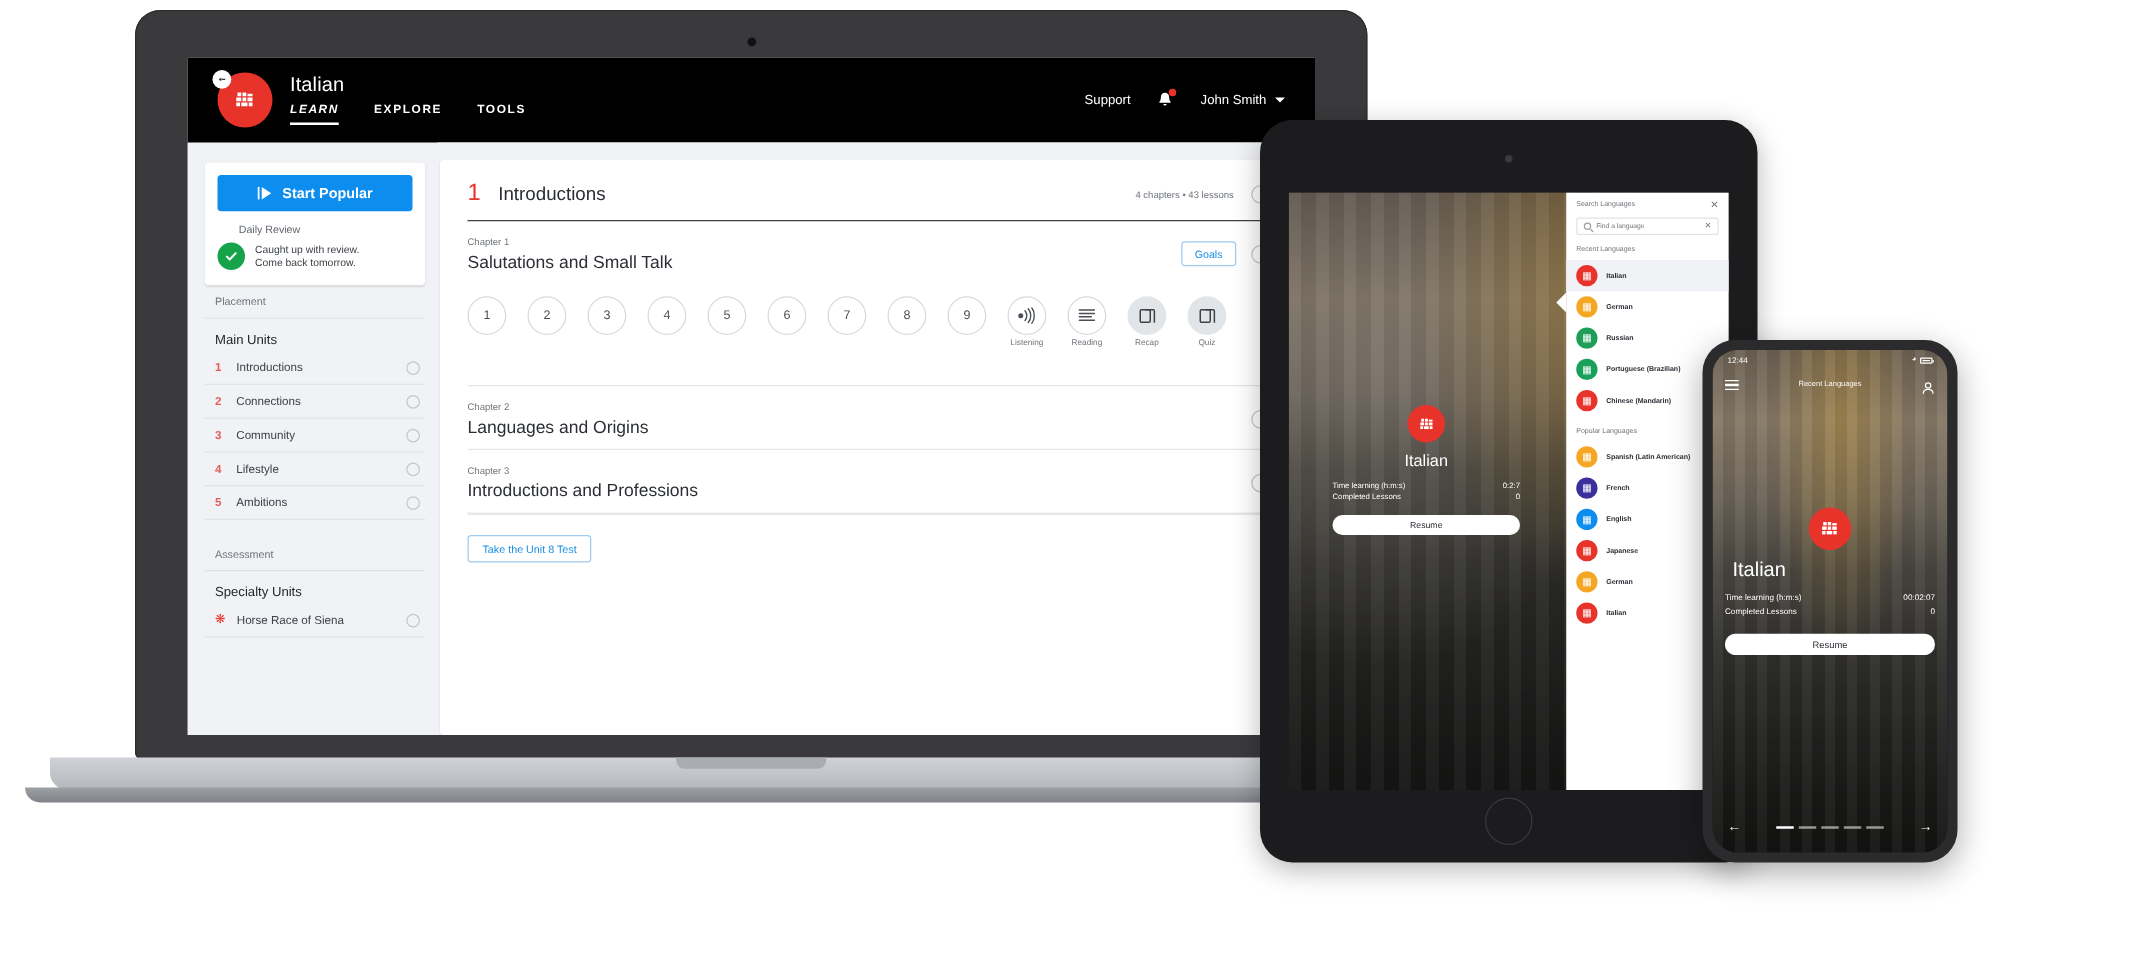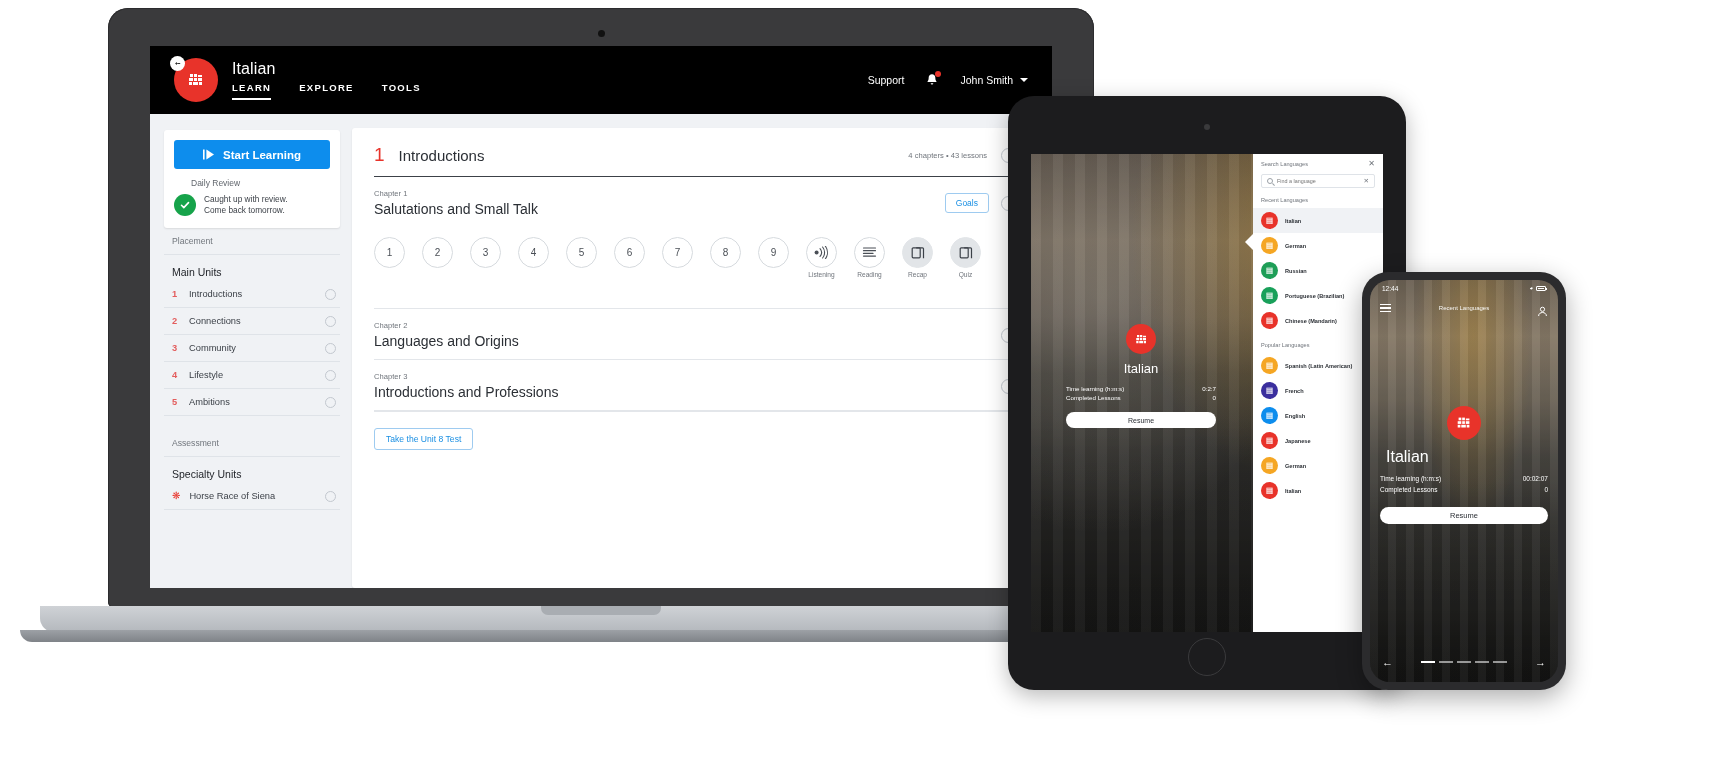--- a/index.html
+++ b/index.html
@@ -52,21 +52,21 @@
     background:#fff; display:flex;align-items:center;justify-content:center;
   }
   .logo-badge svg{display:block;}
   .brand-text { display:flex; flex-direction:column; gap:4px; }
   .lang-title { color:#fff; font-size:16px; font-weight:400; letter-spacing:.1px;}
   .navs { display:flex; gap:28px; }
   .nav {
     color:#fff; font-size:9.5px; font-weight:bold; letter-spacing:1.3px;
     padding-bottom:5px; border-bottom:2px solid transparent; cursor:pointer;
   }
-  .nav.active { border-bottom-color:#fff; }
+  .nav.active { border-bottom-color:#fff;font-style:italic; }
   .topright { margin-left:auto; display:flex; align-items:center; gap:20px; }
   .support { color:#fff; font-size:10.5px; }
   .bell { position:relative; width:16px; height:16px; }
   .bell svg{display:block;}
   .bell-dot { position:absolute; right:-1px; top:-1px; width:6px;height:6px;border-radius:50%;background:#e8332a;}
   .user { color:#fff; font-size:10.5px; display:flex; align-items:center; gap:7px;}
   .caret { width:0;height:0;border-left:4px solid transparent;border-right:4px solid transparent;border-top:4px solid #fff;}
 
   .body-area { flex:1; display:flex; background:#f0f2f5; min-height:0; }
 
@@ -362,21 +362,21 @@
 
           <div class="sidebar">
             <div class="card">
               <div class="start-btn">
                 <span class="play-ico">
                   <svg width="12" height="11" viewBox="0 0 12 11" aria-hidden="true">
                     <rect x="0" y="0.5" width="1.6" height="10" fill="#fff"></rect>
                     <path d="M3.4 0.5 L11 5.5 L3.4 10.5 Z" fill="#fff"></path>
                   </svg>
                 </span>
-                <span>Start Learning</span>
+                <span>Start Popular</span>
               </div>
               <div class="daily-label">Daily Review</div>
               <div class="review-row">
                 <div class="check">
                   <svg width="12" height="12" viewBox="0 0 12 12" aria-hidden="true">
                     <path d="M2.5 6.3 L4.8 8.6 L9.5 3.6" stroke="#fff" stroke-width="1.6" fill="none" stroke-linecap="round" stroke-linejoin="round"></path>
                   </svg>
                 </div>
                 <div class="review-text">
                   <div>Caught up with review.</div>

